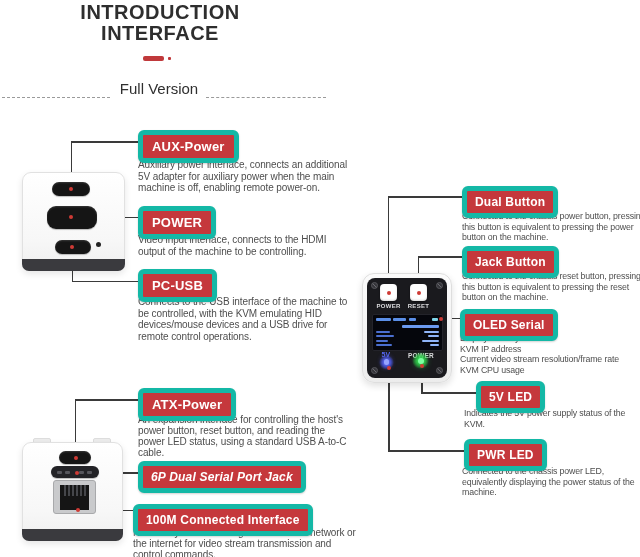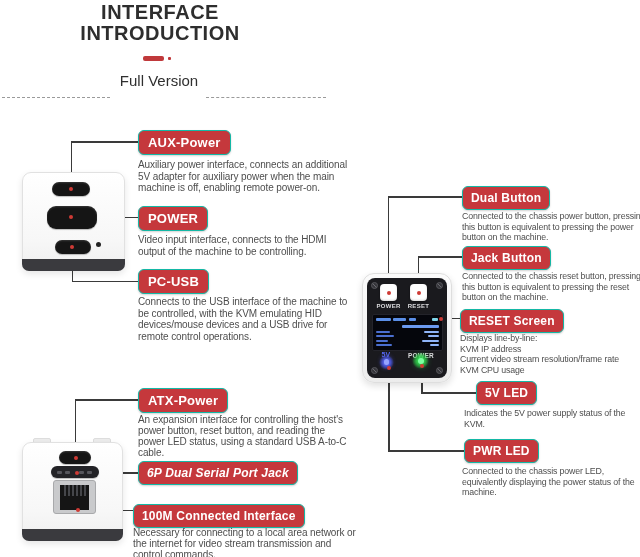--- a/index.html
+++ b/index.html
@@ -18,21 +18,21 @@
   .accent-dash{background:#c0393b;border-radius:2px;}
   .fv-label{font-size:15px;color:#2f2f2f;text-align:center;}
   .fv-rule{border-top:1.5px dashed #9a9a9a;height:0;}
   
   .ln{background:#3a3a3a;position:absolute;}
   .mk{position:absolute;width:4px;height:4px;border-radius:50%;background:#cf3a35;z-index:6;}
   
   .badge{
     position:absolute;background:#c5383c;color:#fff;font-weight:700;
     font-size:13px;line-height:15px;padding:4px 9px;border-radius:6px;
-    border:1px solid #14b8a6;box-shadow:0 1px 2px rgba(0,0,0,.18);
+    border:5px solid #14b8a6;box-shadow:0 1px 2px rgba(0,0,0,.18);
     white-space:nowrap;letter-spacing:.2px;z-index:5;
   }
   .badge.sm{font-size:12px;line-height:14px;padding:4px 8px;}
   
   .desc{position:absolute;color:#4e4e4e;white-space:pre-line;}
   .desc-l{font-size:10px;line-height:11.5px;letter-spacing:-.1px;width:215px;}
   .desc-r{font-size:8.8px;line-height:10.5px;letter-spacing:-.15px;width:184px;}
   
   .dev-body{
     position:absolute;inset:0;border-radius:9px 9px 7px 7px;
@@ -50,28 +50,28 @@
   .klbl{position:absolute;color:#dcdcde;font-size:6px;font-weight:700;text-align:center;letter-spacing:.3px;}
   .oled{position:absolute;left:4.5px;top:36px;width:71px;height:37px;background:#05060c;border:1px solid #23232a;border-radius:2px;box-sizing:border-box;}
   .ob{position:absolute;height:2px;border-radius:1px;}
   .led-glow{position:absolute;border-radius:50%;}
   .led-core{position:absolute;border-radius:50%;}
 </style>
 </head>
 <body>
 
 <div class="abs title">
+  <div>INTRODUCTION</div>
   <div>INTERFACE</div>
-  <div>INTRODUCTION</div>
 </div>
 <div class="abs accent-dash" style="left:143px;top:56px;width:21px;height:4.5px;"></div>
 <div class="abs accent-dash" style="left:167.5px;top:56.5px;width:3.5px;height:3.5px;border-radius:1px;"></div>
 
 <div class="abs fv-rule" style="left:2px;top:97px;width:108px;"></div>
-<div class="abs fv-label" style="left:112px;top:72px;width:94px;text-align:center;">Full Version</div>
+<div class="abs fv-label" style="left:112px;top:80px;width:94px;text-align:center;">Full Version</div>
 <div class="abs fv-rule" style="left:206px;top:97px;width:120px;"></div>
 
 <div class="ln" style="left:70.5px;top:141px;width:1.6px;height:49px;"></div>
 <div class="ln" style="left:70.5px;top:141px;width:67.5px;height:1.6px;"></div>
 <div class="ln" style="left:96px;top:216.5px;width:42px;height:1.6px;"></div>
 <div class="ln" style="left:71.5px;top:247px;width:1.6px;height:35px;"></div>
 <div class="ln" style="left:71.5px;top:280.5px;width:66.5px;height:1.6px;"></div>
 <div class="ln" style="left:74.5px;top:399px;width:1.6px;height:59px;"></div>
 <div class="ln" style="left:74.5px;top:399px;width:63.5px;height:1.6px;"></div>
 <div class="ln" style="left:98px;top:472px;width:41px;height:1.6px;"></div>
@@ -182,21 +182,21 @@
 
 <div class="badge sm" style="left:133px;top:504px;">100M Connected Interface</div>
 <div class="desc desc-l" style="left:133px;top:527px;width:228px;line-height:11px;">Necessary for connecting to a local area network or the internet for video stream transmission and control commands.</div>
 
 <div class="badge sm" style="left:462px;top:186px;">Dual Button</div>
 <div class="desc desc-r" style="left:462px;top:211px;">Connected to the chassis power button, pressing this button is equivalent to pressing the power button on the machine.</div>
 
 <div class="badge sm" style="left:462px;top:246px;">Jack Button</div>
 <div class="desc desc-r" style="left:462px;top:271px;">Connected to the chassis reset button, pressing this button is equivalent to pressing the reset button on the machine.</div>
 
-<div class="badge sm" style="left:460px;top:309px;">RESET Screen</div>
+<div class="badge sm" style="left:460px;top:309px;">OLED Serial</div>
 <div class="desc desc-r" style="left:460px;top:333px;">Displays line-by-line:
 KVM IP address
 Current video stream resolution/frame rate
 KVM CPU usage</div>
 
 <div class="badge sm" style="left:476px;top:381px;">5V LED</div>
 <div class="desc desc-r" style="left:464px;top:408px;">Indicates the 5V power supply status of the KVM.</div>
 
 <div class="badge sm" style="left:464px;top:439px;">PWR LED</div>
 <div class="desc desc-r" style="left:462px;top:466px;">Connected to the chassis power LED, equivalently displaying the power status of the machine.</div>

